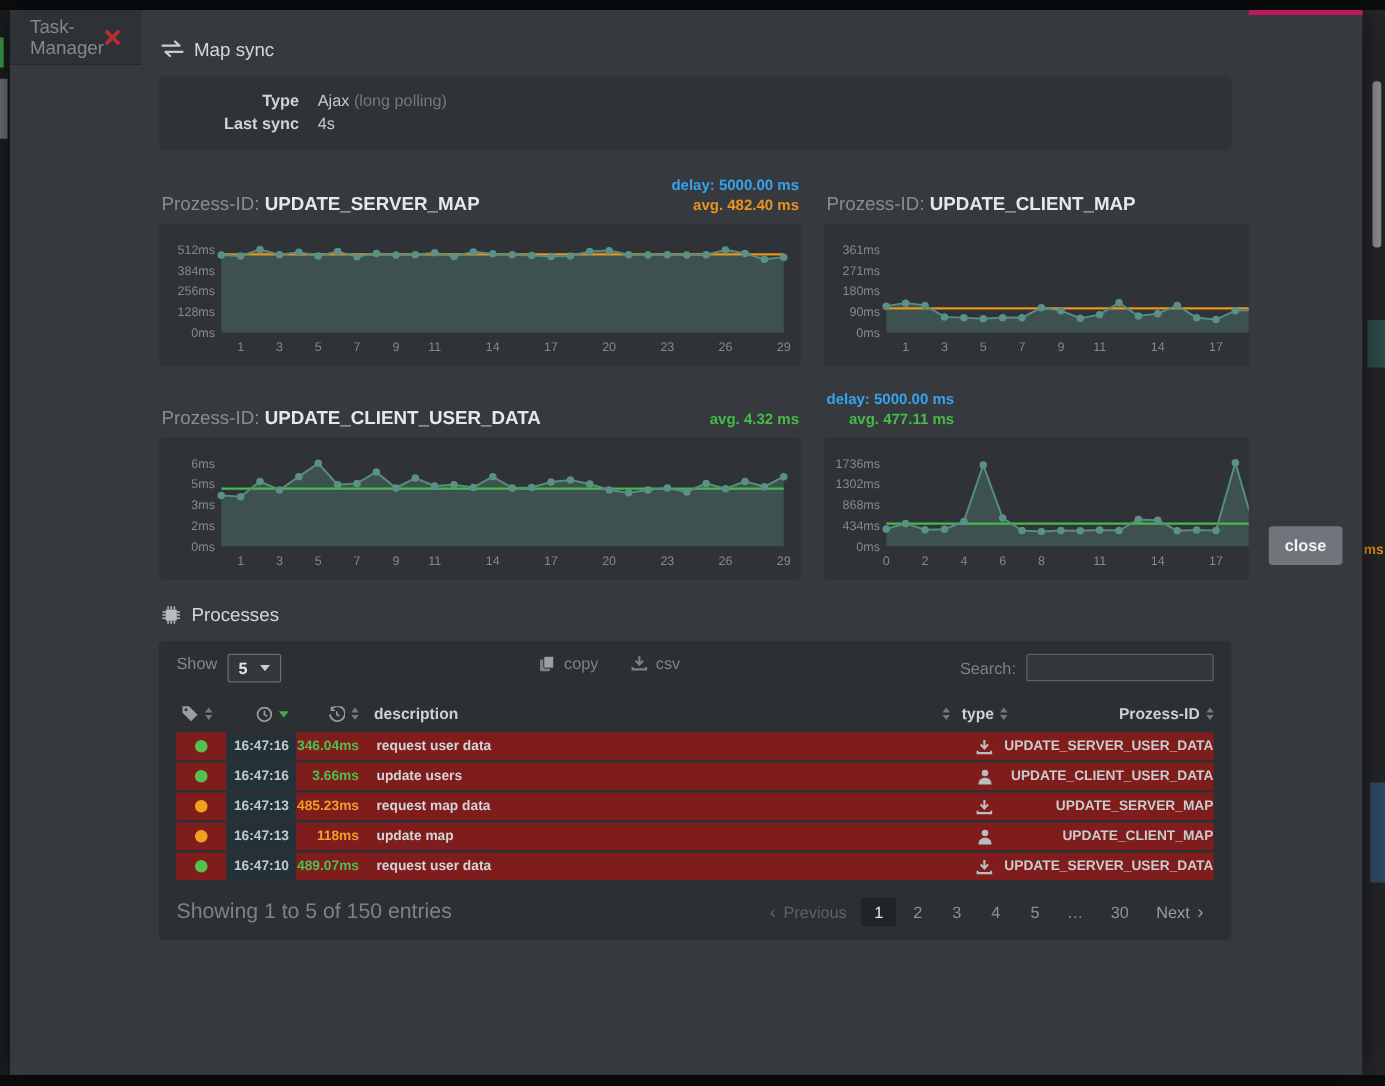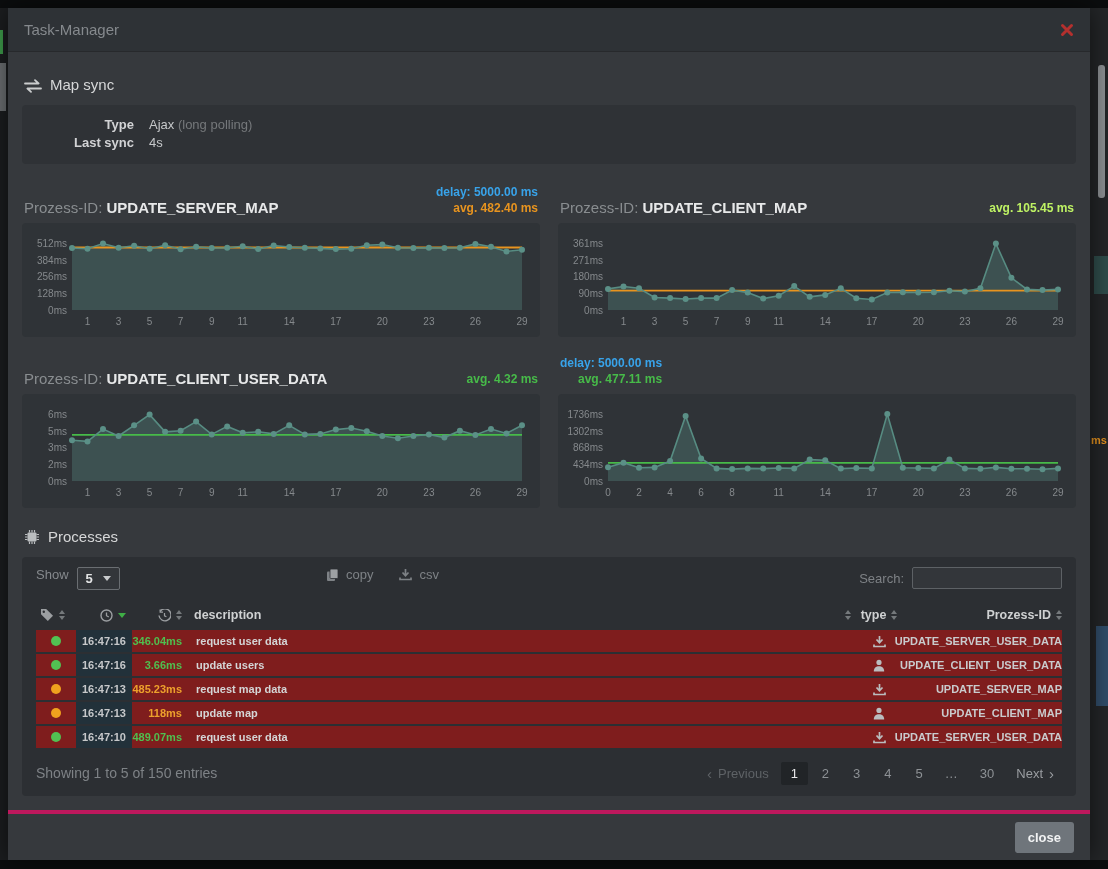--- a/index.html
+++ b/index.html
@@ -11,29 +11,29 @@
   .bg-right { position:absolute; right:0; top:8px; width:18px; height:852px; background:#242628; }
   .frag { position:absolute; }
   .scrollbar-thumb { right:3px; top:57px; width:7px; height:133px; background:#8e9194; border-radius:3px; }
   .frag-teal { right:0; top:248px; width:14px; height:38px; background:#2f4d4b; }
   .frag-ms { right:1px; top:426px; color:#e8941f; font-size:11px; font-weight:bold; }
   .frag-blue { right:0; top:618px; width:12px; height:80px; background:#3d6e9e; opacity:.55; }
   .frag-green { left:0; top:22px; width:3px; height:24px; background:#3f9f4c; }
   .frag-gray { left:0; top:55px; width:6px; height:48px; background:#6f7275; }
 
   
-  .modal { position:absolute; left:8px; top:8px; width:1082px; height:852px; background:#36393d; display:flex; flex-direction:column; box-shadow:0 0 24px rgba(0,0,0,.6); }
+  .modal { position:absolute; left:8px; top:8px; width:1082px; height:852px; background:#36393d; display:flex; box-shadow:0 0 24px rgba(0,0,0,.6); }
   .modal-header { height:44px; flex:0 0 44px; background:#2e3236; border-bottom:1px solid #27292c; display:flex; align-items:center; justify-content:space-between; padding:0 16px; }
   .modal-title { color:#85898d; font-size:15px; }
   .close-x { cursor:pointer; line-height:0; }
   .modal-body { flex:1 1 auto; padding:16px 14px 0 14px; overflow:hidden; }
   .modal-footer { flex:0 0 50px; border-top:4px solid #be185d; display:flex; align-items:center; justify-content:flex-end; padding:0 16px; }
   .btn-close { background:#6f757b; color:#f2f3f4; border:none; border-radius:3px; font-size:13px; font-weight:bold; padding:8px 13px; font-family:"Liberation Sans",sans-serif; cursor:pointer; }
 
-  .section-heading { display:flex; align-items:flex-end; gap:8px; color:#d6d7d8; font-size:15px; margin:8px 2px 12px 2px; }
+  .section-heading { display:flex; align-items:flex-start; gap:8px; color:#d6d7d8; font-size:15px; margin:8px 2px 12px 2px; }
   .section-heading svg { flex:0 0 auto; }
 
   .info-box { background:#2f3236; border-radius:4px; padding:11px 14px 12px 14px; margin-bottom:16px; }
   .info-row { display:flex; line-height:18px; font-size:13px; }
   .info-label { width:98px; text-align:right; font-weight:bold; color:#d2d3d5; margin-right:15px; }
   .info-value { color:#c6c8ca; }
   .muted { color:#75787b; }
   .green-text { color:#48b14c; }
 
   
@@ -85,21 +85,21 @@
   .cell.c4 { padding-left:8px; color:#d4d5d6; font-weight:bold; }
   .cell.c5 { justify-content:center; }
   .cell.c6 { justify-content:flex-end; color:#c9cbcd; font-weight:bold; }
   .dot { width:10px; height:10px; border-radius:50%; }
   .dot.green { background:#52c152; }
   .dot.orange { background:#f0a21e; }
   .dur.green { color:#4fbf4f; }
   .dur.orange { color:#eda02c; }
 
   .table-footer { display:flex; align-items:center; justify-content:space-between; margin-top:12px; height:26px; }
-  .showing-info { color:#7e8286; font-size:14px; }
+  .showing-info { color:#7e8286; font-size:17px; }
   .paginate { display:flex; align-items:center; gap:4px; font-size:13px; }
   .pg-prev { color:#5e6266; display:flex; align-items:center; gap:6px; padding:4px 8px; cursor:pointer; }
   .pg-next { color:#9a9da1; display:flex; align-items:flex-start; gap:6px; padding:4px 8px; cursor:pointer; }
   .pg-chev { font-size:15px; line-height:1; }
   .page-num { color:#8d9195; padding:4px 10px; cursor:pointer; border-radius:2px; }
   .page-num.active { background:#212427; color:#e8e9ea; }
   .page-ellipsis { color:#8d9195; padding:4px 8px; }
 </style>
 </head>
 <body>

